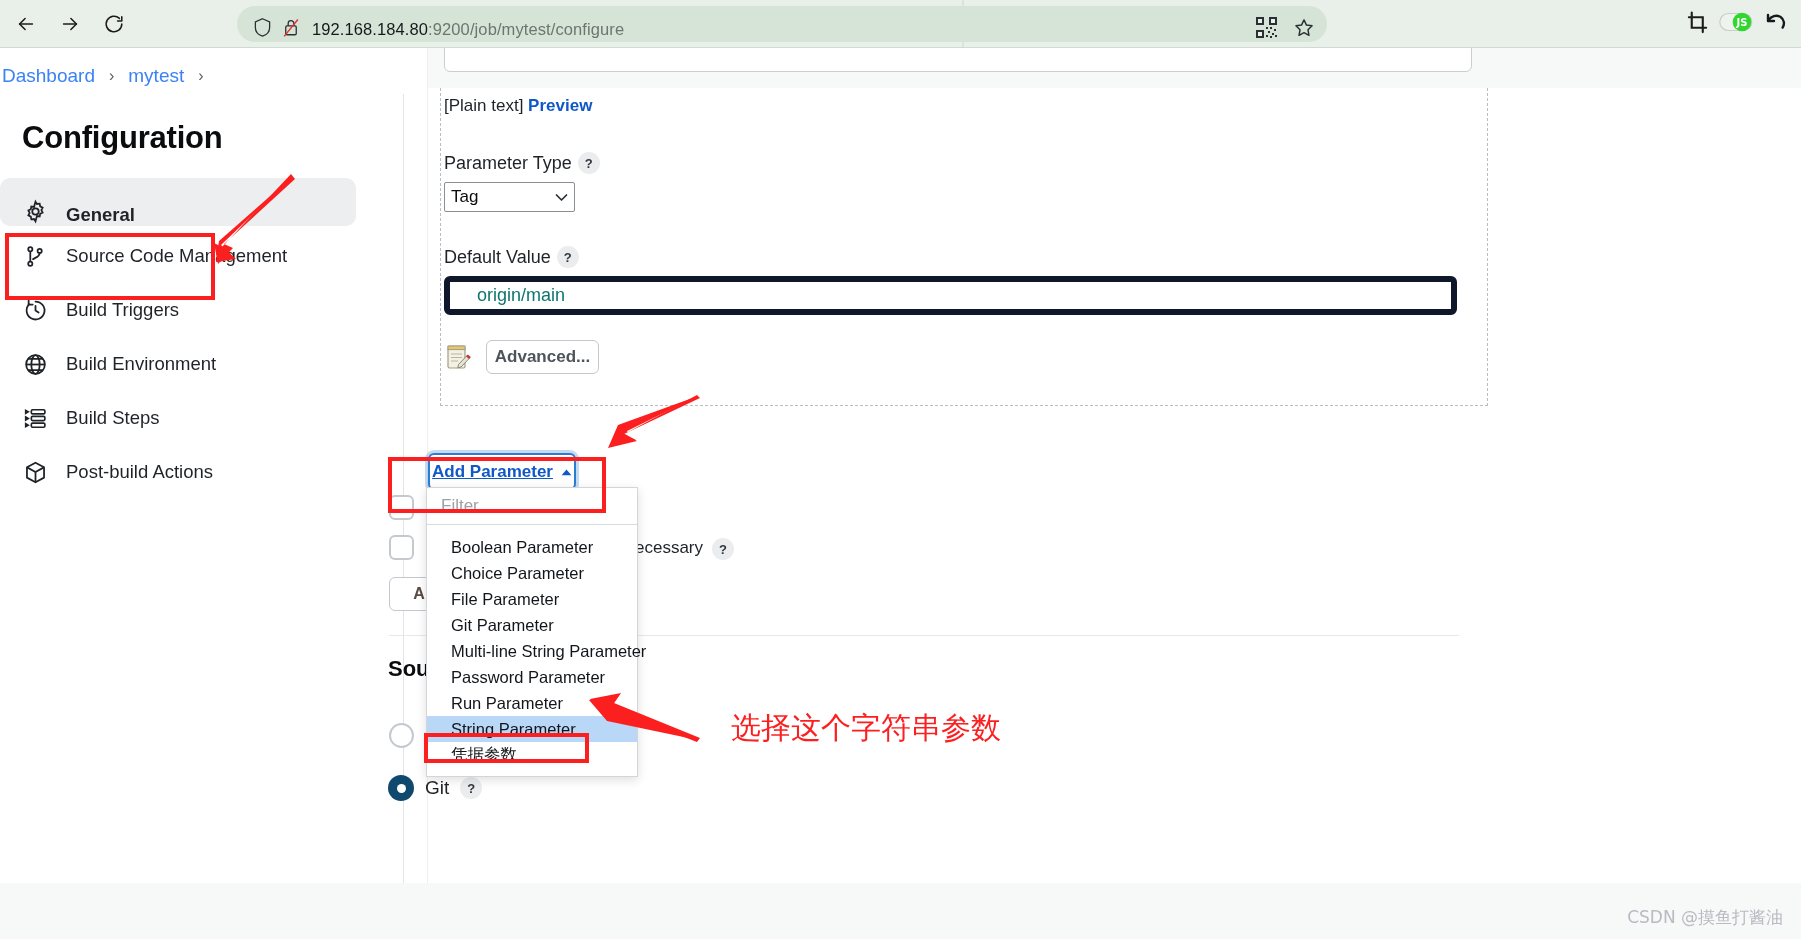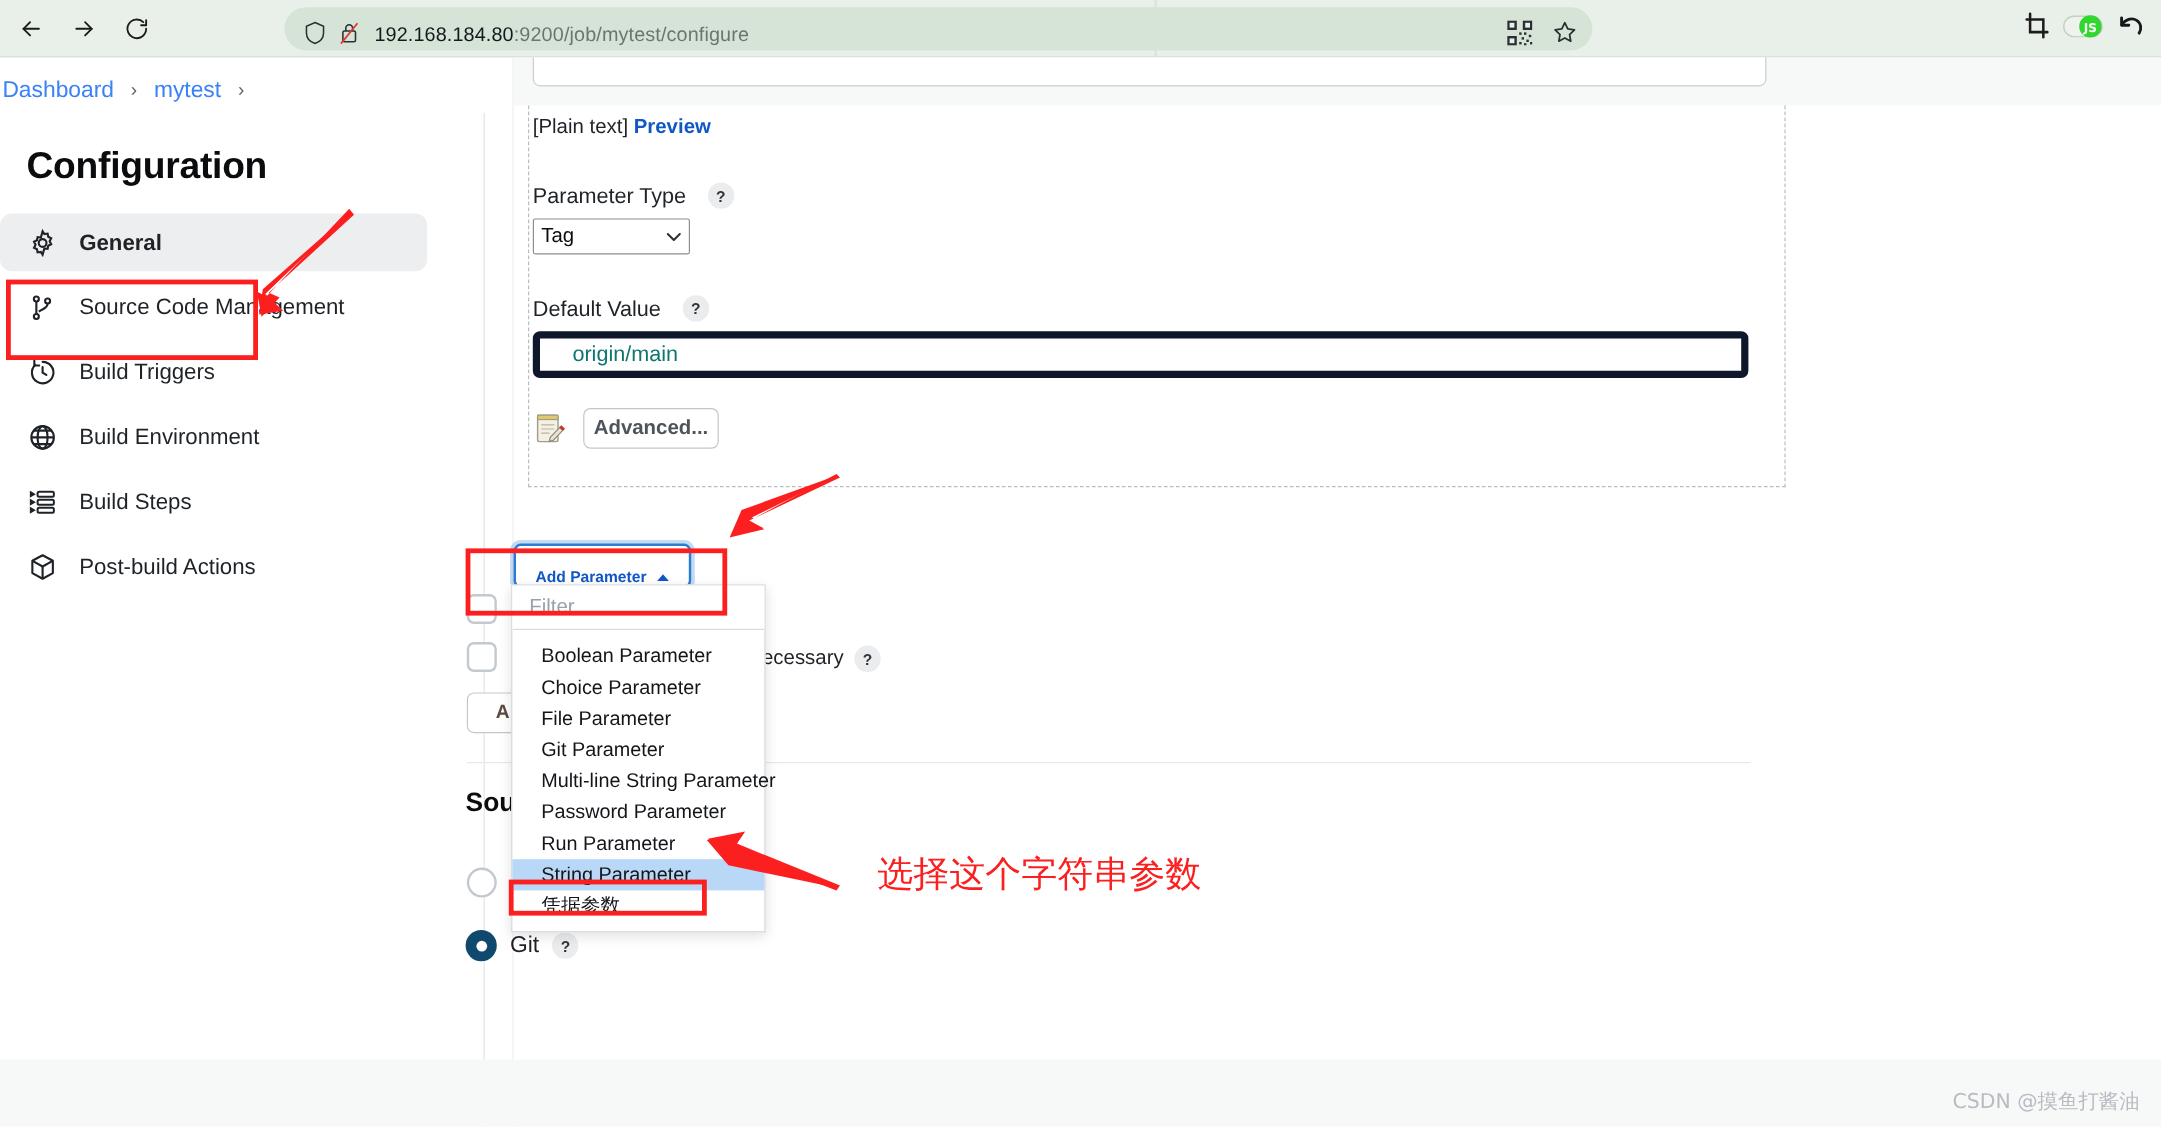--- a/index.html
+++ b/index.html
@@ -100,21 +100,21 @@
   .nav-item {
     display: flex; align-items: center;
     height: 48px;
     margin: 0 44px 6px 0;
     padding-left: 20px;
     border-radius: 10px;
     cursor: pointer;
     color: #1f2328;
     font-size: 18.5px;
   }
-  .nav-item.active { background: #edeef0; font-weight: bold; }
+  .nav-item.active { background: #edeef0; font-weight: bold; align-items: flex-end; }
   .nav-item .nav-ico {
     width: 30px; height: 30px;
     display: flex; align-items: center; justify-content: center;
     margin-right: 16px;
     flex: 0 0 30px;
   }
   .nav-item .nav-label { white-space: nowrap; }
 
   
   .main {
@@ -143,21 +143,21 @@
   }
 
   .plain-text-row {
     position: absolute; left: 16px; top: 48px;
     font-size: 17px; color: #1f2328;
   }
   .plain-text-row .link { color: #1158c7; font-weight: bold; cursor: pointer; }
 
   .field-label {
     font-size: 18px; color: #1f2328;
-    display: flex; align-items: center; gap: 18px;
+    display: flex; align-items: center; gap: 6px;
   }
   .help-badge {
     width: 22px; height: 22px; border-radius: 50%;
     background: #ebecee; color: #31363c;
     font-size: 13px; font-weight: bold;
     display: flex; align-items: center; justify-content: center;
     cursor: pointer;
   }
 
   .param-type-label { position: absolute; left: 16px; top: 104px; }
@@ -204,23 +204,24 @@
   }
 
   
   .addparam-btn {
     position: absolute; left: 0px; top: 405px;
     width: 148px; height: 37px;
     border: 2px solid #2b7dd1;
     border-radius: 6px;
     background: #ffffff;
     box-shadow: 0 0 0 3px rgba(43,125,209,0.28);
-    display: flex; align-items: flex-end; justify-content: center; gap: 8px;
-    color: #1158c7; font-size: 13px; font-weight: bold;
-    cursor: pointer;
+    display: flex; align-items: center; justify-content: center; gap: 8px;
+    color: #1158c7; font-size: 17px; font-weight: bold;
+    cursor: pointer;
+    text-decoration: underline;
   }
   .addparam-btn .up-caret { font-size: 11px; }
 
   
   .dropdown {
     position: absolute; left: -2px; top: 439px;
     width: 212px;
     background: #ffffff;
     border: 1px solid #d2d6da;
     box-shadow: 0 3px 10px rgba(0,0,0,0.13);

